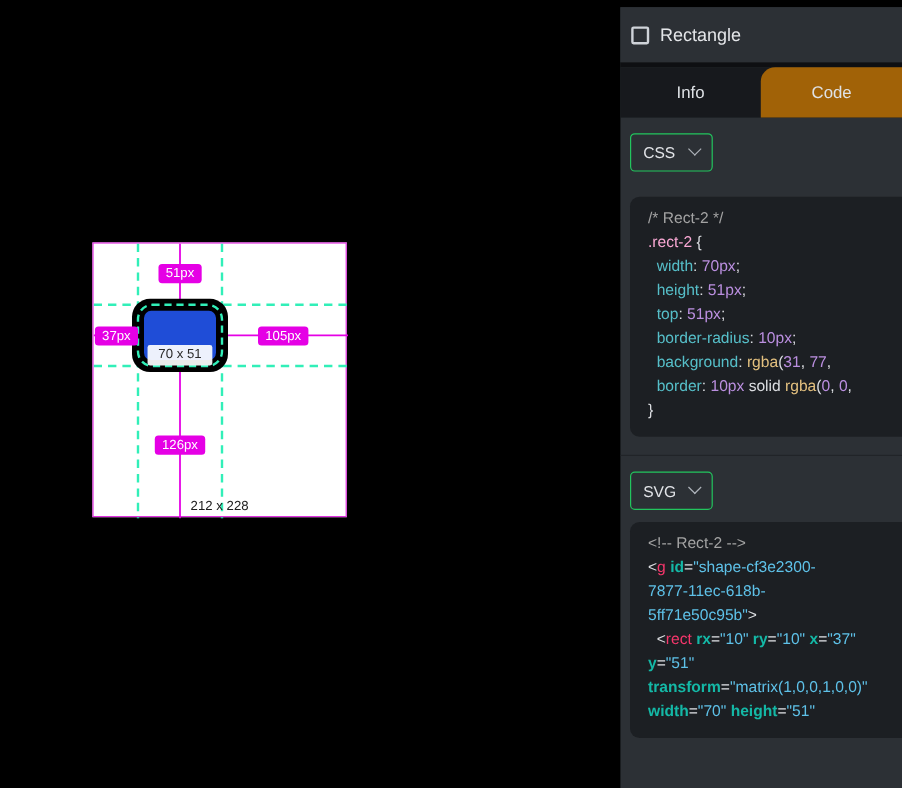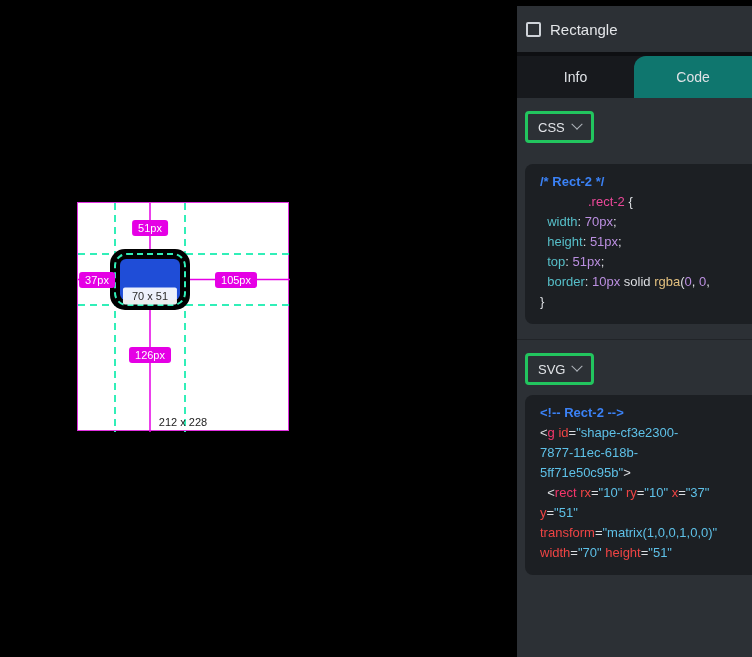--- a/index.html
+++ b/index.html
@@ -20,40 +20,40 @@
   
   .panel { position: absolute; left: 517px; top: 6px; width: 235px; height: 657px; background: #2c3035; color: #dfe2e6; }
   .panel-header { height: 46px; display: flex; align-items: center; padding-left: 9px; background: #2c3035; }
   .checkbox { width: 15px; height: 15px; border: 2px solid #cfd3d9; border-radius: 2px; background: transparent; }
   .header-title { margin-left: 9px; font-size: 15px; color: #e4e6e9; }
   .header-sep { height: 4px; background: #0e0f12; }
 
   .tabbar { height: 42px; background: #17191d; display: flex; }
   .tab { display: flex; align-items: center; justify-content: center; font-size: 14px; color: #dfe2e6; cursor: default; }
   .tab-info { width: 117px; }
-  .tab-code { flex: 1; background: #0f766e; border-top-left-radius: 12px; }
+  .tab-code { flex: 1; background: #a16207; border-top-left-radius: 12px; }
 
   .panel-body { position: relative; }
-  .dropdown { margin: 13px 0 0 8px; width: 69px; height: 32px; border: 3px solid #22c55e; border-radius: 4px; display: flex; align-items: center; justify-content: space-between; padding: 0 10px; font-size: 13px; color: #e2e4e8; }
+  .dropdown { margin: 13px 0 0 8px; width: 69px; height: 32px; border: 1px solid #22c55e; border-radius: 4px; display: flex; align-items: center; justify-content: space-between; padding: 0 10px; font-size: 13px; color: #e2e4e8; }
   .chev { width: 8px; height: 8px; border-right: 1.5px solid #aeb3ba; border-bottom: 1.5px solid #aeb3ba; transform: rotate(45deg) translate(-2px,-2px); }
 
   .code-block { margin: 21px 0 0 8px; background: #1c1f23; border-radius: 8px 0 0 8px; padding: 8px 6px 12px 15px; font-size: 13px; line-height: 20px; }
   .code-block.svg-block { margin-top: 10px; min-height: 175px; }
   .code-line { white-space: pre; }
   .section-sep { margin-top: 15px; height: 1px; background: #212428; }
 
   
-  .tok-comment  { color: #3b82f6; font-weight: bold; }
-  .tok-selector { color: #ec4899; margin-left: 48px; }
+  .tok-comment  { color: #a3a3a3; }
+  .tok-selector { color: #f9a8d4; }
   .tok-prop     { color: #56bfc9; }
   .tok-value    { color: #bb8fe0; }
   .tok-func     { color: #e3c07f; }
   .tok-punct    { color: #dcdee2; }
   .tok-tag      { color: #f5366b; }
-  .tok-attr     { color: #ef4444; }
+  .tok-attr     { color: #14b8a6; font-weight: bold; }
   .tok-string   { color: #5ec1e8; }
 </style>
 </head>
 <body>
 
 <div class="viewer">
   <div class="artboard">
 
     <svg class="overlay-svg" viewBox="0 0 212 229" width="212" height="229">
       <line x1="37" y1="0" x2="37" y2="229" stroke="#31efb8" stroke-width="2" stroke-dasharray="7 5"></line>
@@ -70,21 +70,21 @@
       <div class="shape-inner"></div>
     </div>
 
     <svg class="overlay-svg" viewBox="0 0 212 229" width="212" height="229">
       <rect x="37" y="51" width="70" height="51" rx="12" fill="none" stroke="#31efb8" stroke-width="2" stroke-dasharray="6 4"></rect>
     </svg>
 
     <div class="mlabel" style="left:72px; top:25px;">51px</div>
     <div class="mlabel" style="left:19px; top:76.5px;">37px</div>
     <div class="mlabel" style="left:158px; top:76.5px;">105px</div>
-    <div class="mlabel" style="left:72px; top:152px;text-align:right;">126px</div>
+    <div class="mlabel" style="left:72px; top:168px;text-align:right;">126px</div>
 
     <div class="shape-size-label" style="left:72px; top:93px;">70 x 51</div>
     <div class="frame-size-label">212 x 228</div>
   </div>
 </div>
 
 <div class="panel">
 
   <div class="panel-header">
     <div class="checkbox"></div>
@@ -103,20 +103,22 @@
       <span>CSS</span>
       <span class="chev"></span>
     </div>
 
     <div class="code-block">
         <div class="code-line"><span class="tok-comment">/* Rect-2 */</span></div>
         <div class="code-line"><span class="tok-selector">.rect-2</span><span class="tok-punct"> {</span></div>
         <div class="code-line"><span class="tok-punct">  </span><span class="tok-prop">width</span><span class="tok-punct">: </span><span class="tok-value">70px</span><span class="tok-punct">;</span></div>
         <div class="code-line"><span class="tok-punct">  </span><span class="tok-prop">height</span><span class="tok-punct">: </span><span class="tok-value">51px</span><span class="tok-punct">;</span></div>
         <div class="code-line"><span class="tok-punct">  </span><span class="tok-prop">top</span><span class="tok-punct">: </span><span class="tok-value">51px</span><span class="tok-punct">;</span></div>
+        <div class="code-line"><span class="tok-punct">  </span><span class="tok-prop">border-radius</span><span class="tok-punct">: </span><span class="tok-value">10px</span><span class="tok-punct">;</span></div>
+        <div class="code-line"><span class="tok-punct">  </span><span class="tok-prop">background</span><span class="tok-punct">: </span><span class="tok-func">rgba</span><span class="tok-punct">(</span><span class="tok-value">31</span><span class="tok-punct">, </span><span class="tok-value">77</span><span class="tok-punct">,</span></div>
         <div class="code-line"><span class="tok-punct">  </span><span class="tok-prop">border</span><span class="tok-punct">: </span><span class="tok-value">10px</span><span class="tok-punct"> solid </span><span class="tok-func">rgba</span><span class="tok-punct">(</span><span class="tok-value">0</span><span class="tok-punct">, </span><span class="tok-value">0</span><span class="tok-punct">,</span></div>
         <div class="code-line"><span class="tok-punct">}</span></div>
       </div>
 
     <div class="section-sep"></div>
 
     <div class="dropdown">
       <span>SVG</span>
       <span class="chev"></span>
     </div>

